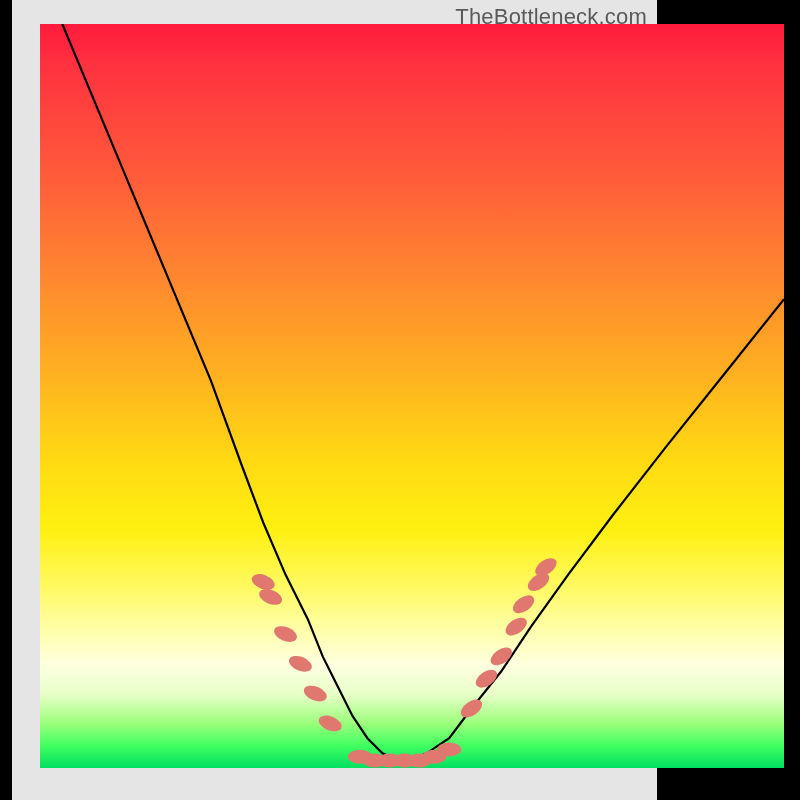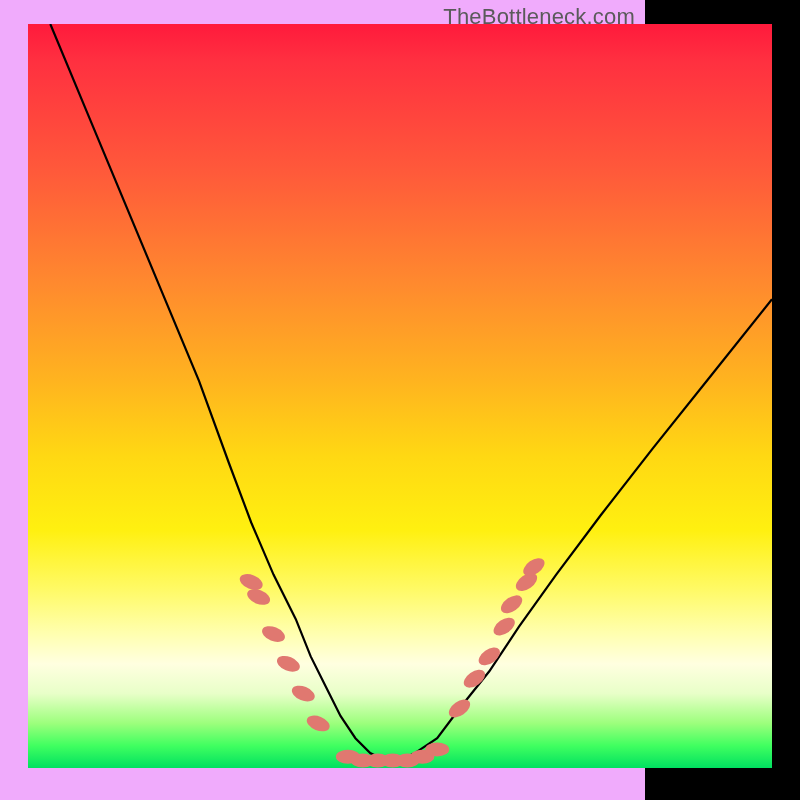--- a/index.html
+++ b/index.html
@@ -8,21 +8,22 @@
     width: 800px;
     height: 800px;
     overflow: hidden;
     font-family: Arial, Helvetica, sans-serif;
     background: #000;
   }
   .frame {
     position: relative;
     width: 645px;
     height: 800px;
-    background: #f0abfc;
+    background: #e5e5e5;
+    margin-left: 12px;
   }
   .plot-area {
     position: absolute;
     
     left: 28px;
     top: 24px;
     width: 744px;  
     height: 744px; 
     
     background: linear-gradient(to bottom,

